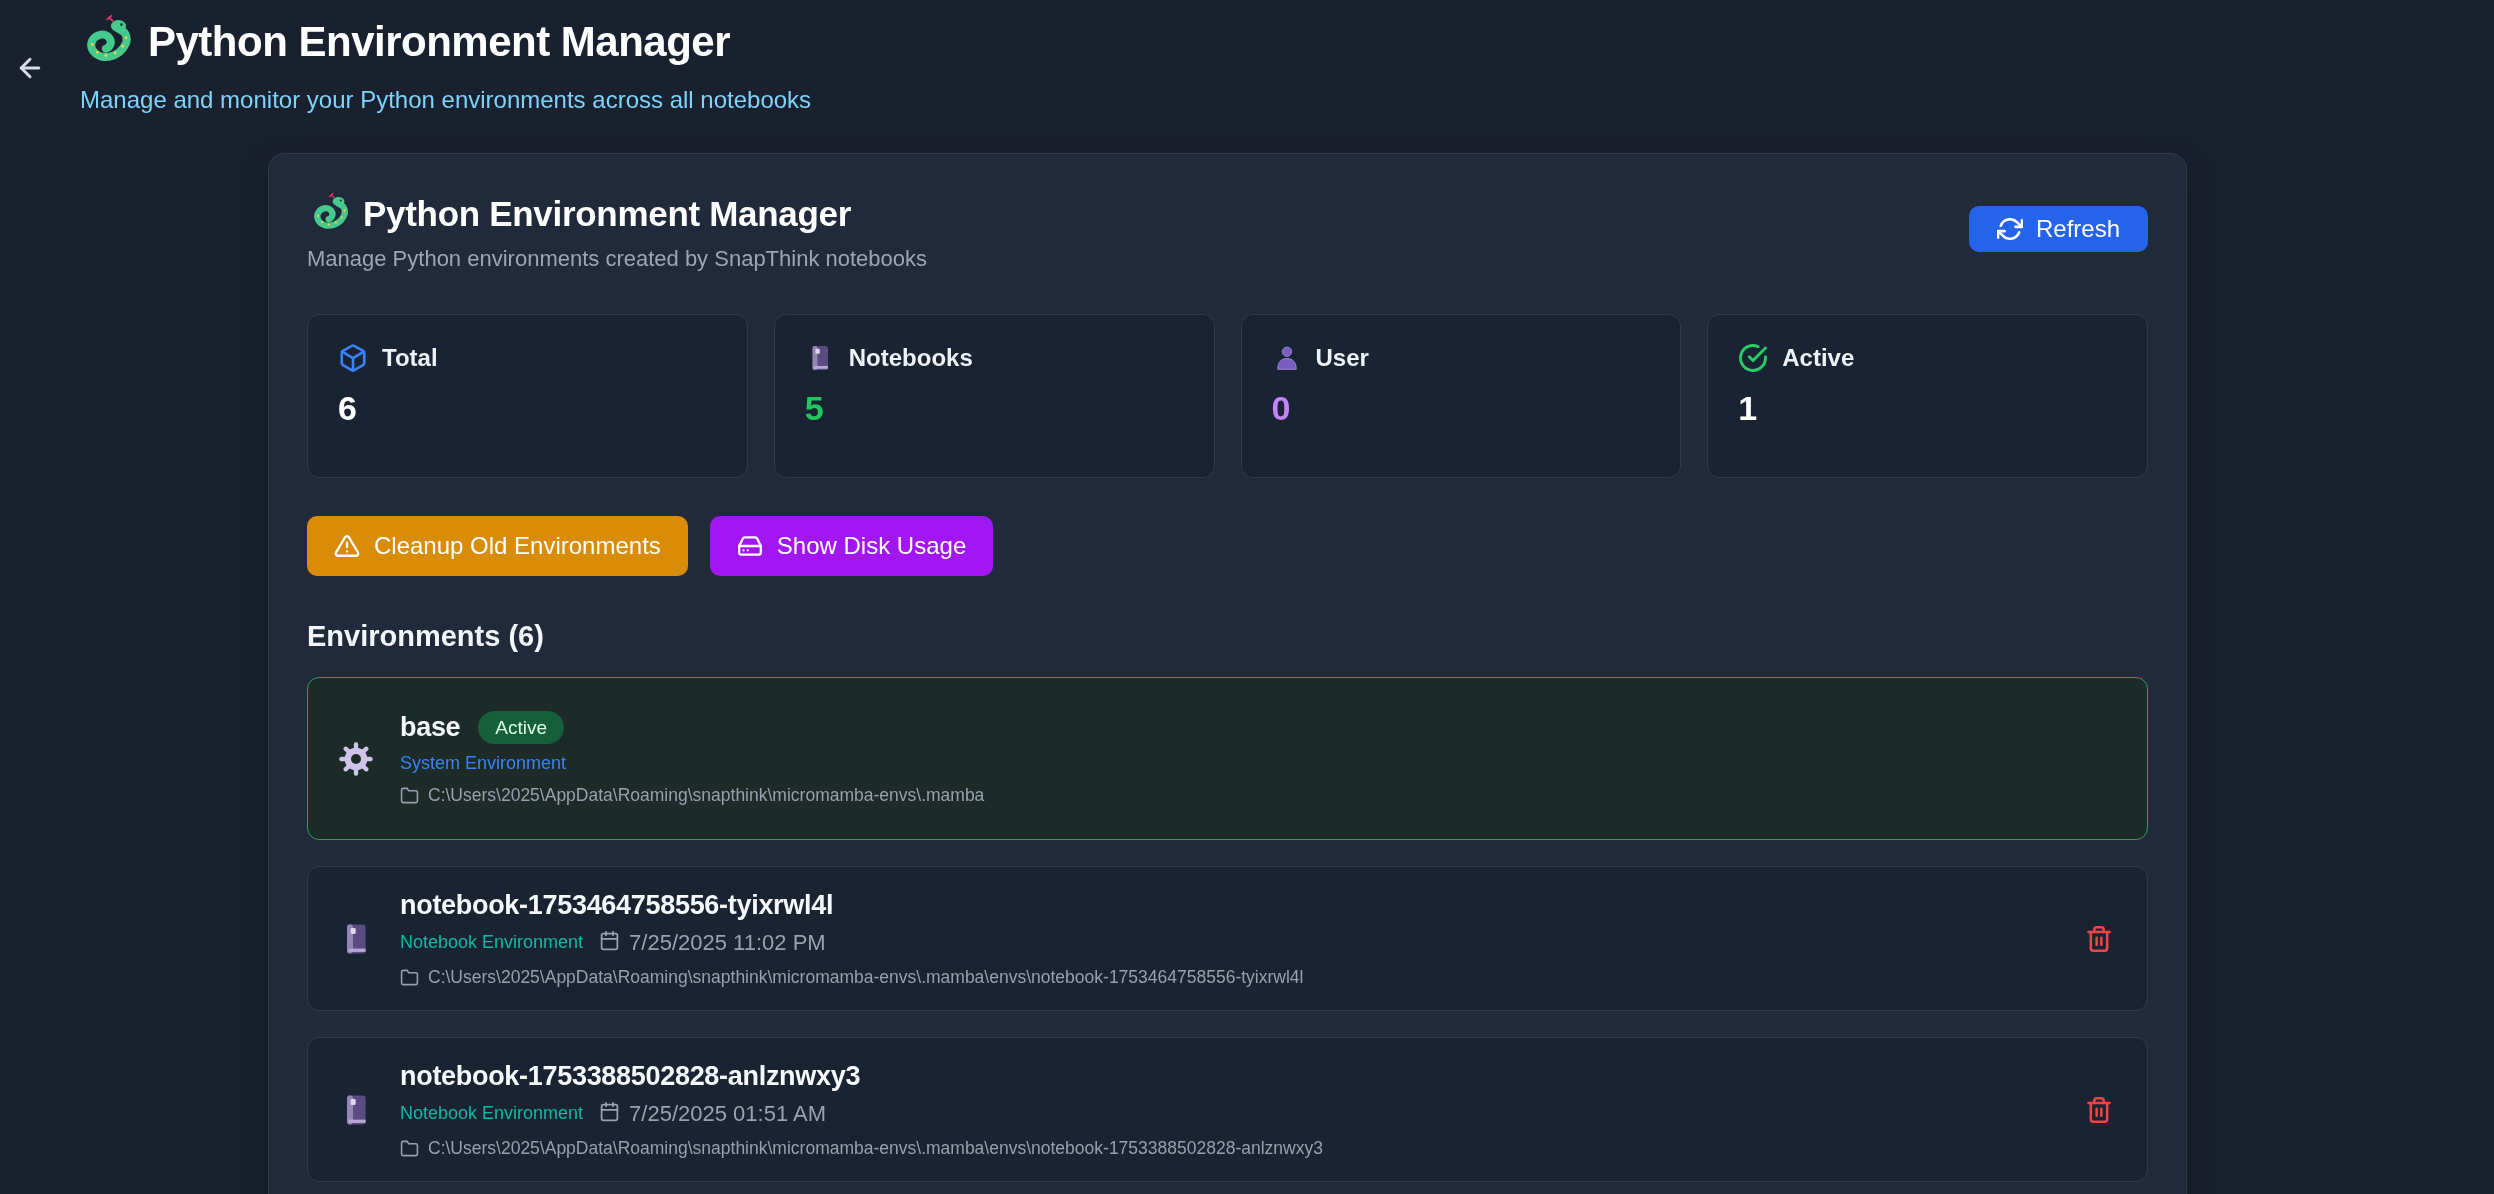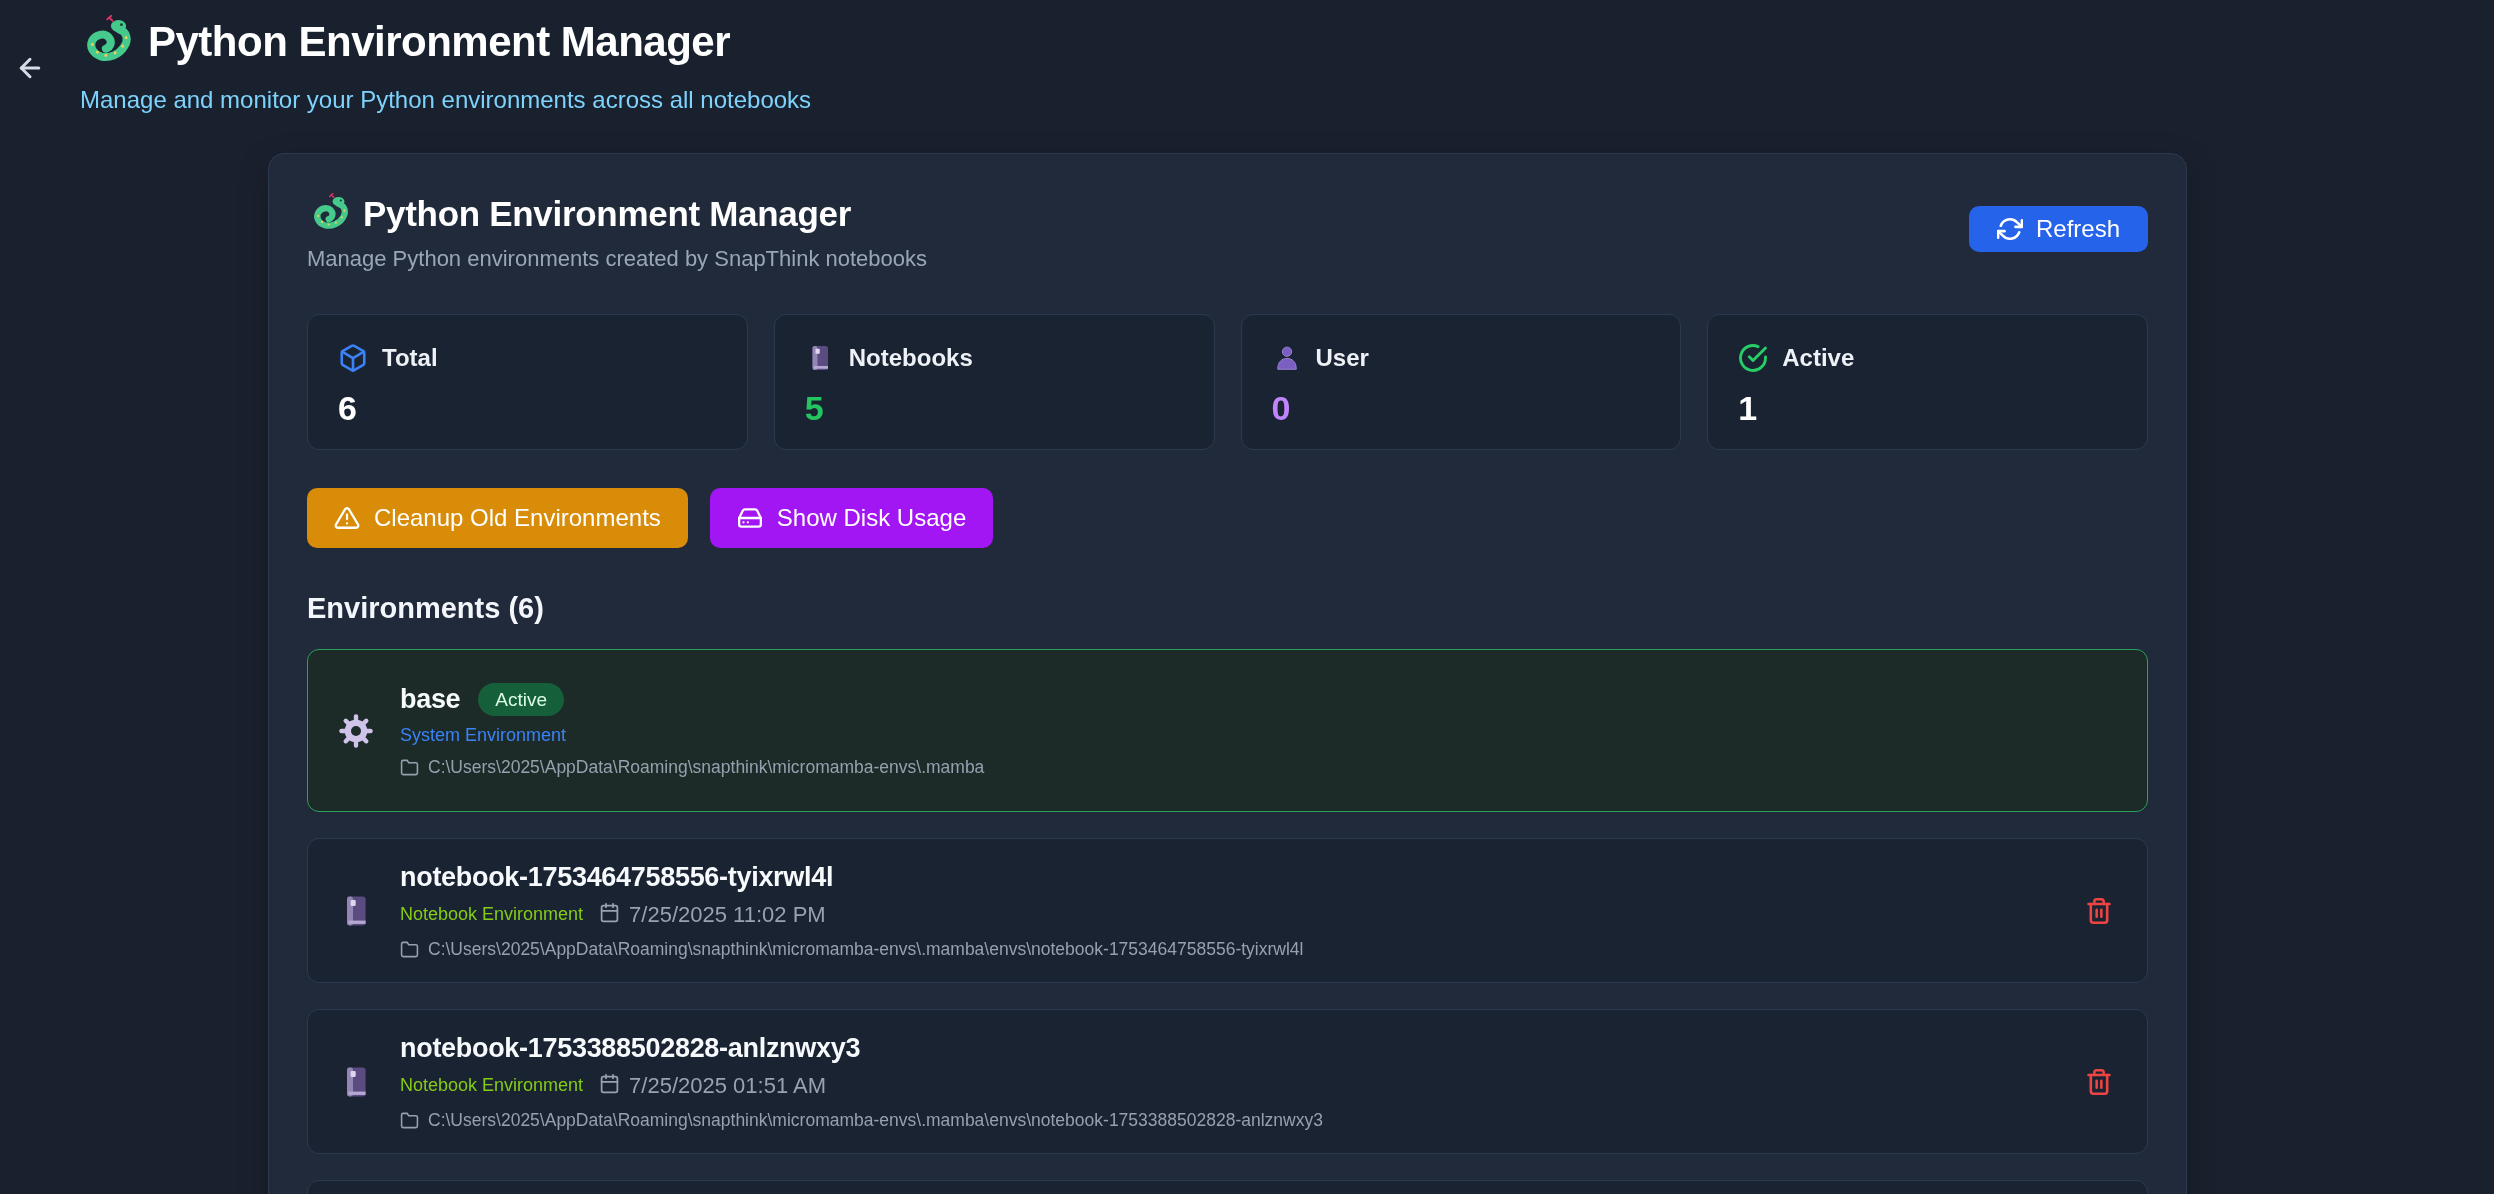--- a/index.html
+++ b/index.html
@@ -41,21 +41,21 @@
   .refresh-btn {
     display:flex; align-items:center; gap:13px;
     background:#2563eb; color:#ffffff; border:none; border-radius:10px;
     height:46px; padding:0 28px; font-size:24px; cursor:pointer;
     font-family:"Liberation Sans", sans-serif; margin-top:14px;
   }
 
   
   .stats { margin-top:42px; display:grid; grid-template-columns:repeat(4,1fr); gap:26px; }
   .stat-card {
-    height:136px; background:#1a2332; border:1px solid #2c3a4f; border-radius:12px;
+    height:164px; background:#1a2332; border:1px solid #2c3a4f; border-radius:12px;
     padding:28px 30px;
   }
   .stat-top { display:flex; align-items:center; gap:14px; }
   .stat-label { font-size:24px; font-weight:bold; color:#eef2f7; }
   .stat-value { margin-top:16px; font-size:34px; font-weight:bold; color:#ffffff; }
   .stat-value.green { color:#22c55e; }
   .stat-value.purple { color:#c084fc; }
 
   
   .actions { margin-top:38px; display:flex; gap:22px; }
@@ -81,21 +81,21 @@
   .env-body { flex:1; margin-left:22px; padding:22px 0; }
   .env-name-line { display:flex; align-items:center; gap:18px; }
   .env-name { font-size:27px; font-weight:bold; color:#f7fafc; letter-spacing:-0.3px; }
   .env-badge {
     background:#15603a; color:#dcfce7; font-size:19px;
     padding:7px 17px; border-radius:999px; line-height:1;
   }
   .env-meta-line { margin-top:9px; display:flex; align-items:center; gap:16px; }
   .env-type { font-size:18px; }
   .env-type.blue { color:#3b82f6; }
-  .env-type.green { color:#84cc16; }
+  .env-type.green { color:#14b8a6; }
   .env-date { display:flex; align-items:flex-start; gap:9px; font-size:22px; color:#98a2b0; }
   .env-path-line { margin-top:11px; display:flex; align-items:center; gap:9px; font-size:17.5px; color:#96a0ae; }
   .trash-btn {
     background:transparent; border:none; cursor:pointer; padding:4px;
     display:flex; align-items:center; justify-content:center;
   }
   .env-row.partial { height:80px; }
 </style>
 </head>
 <body>

